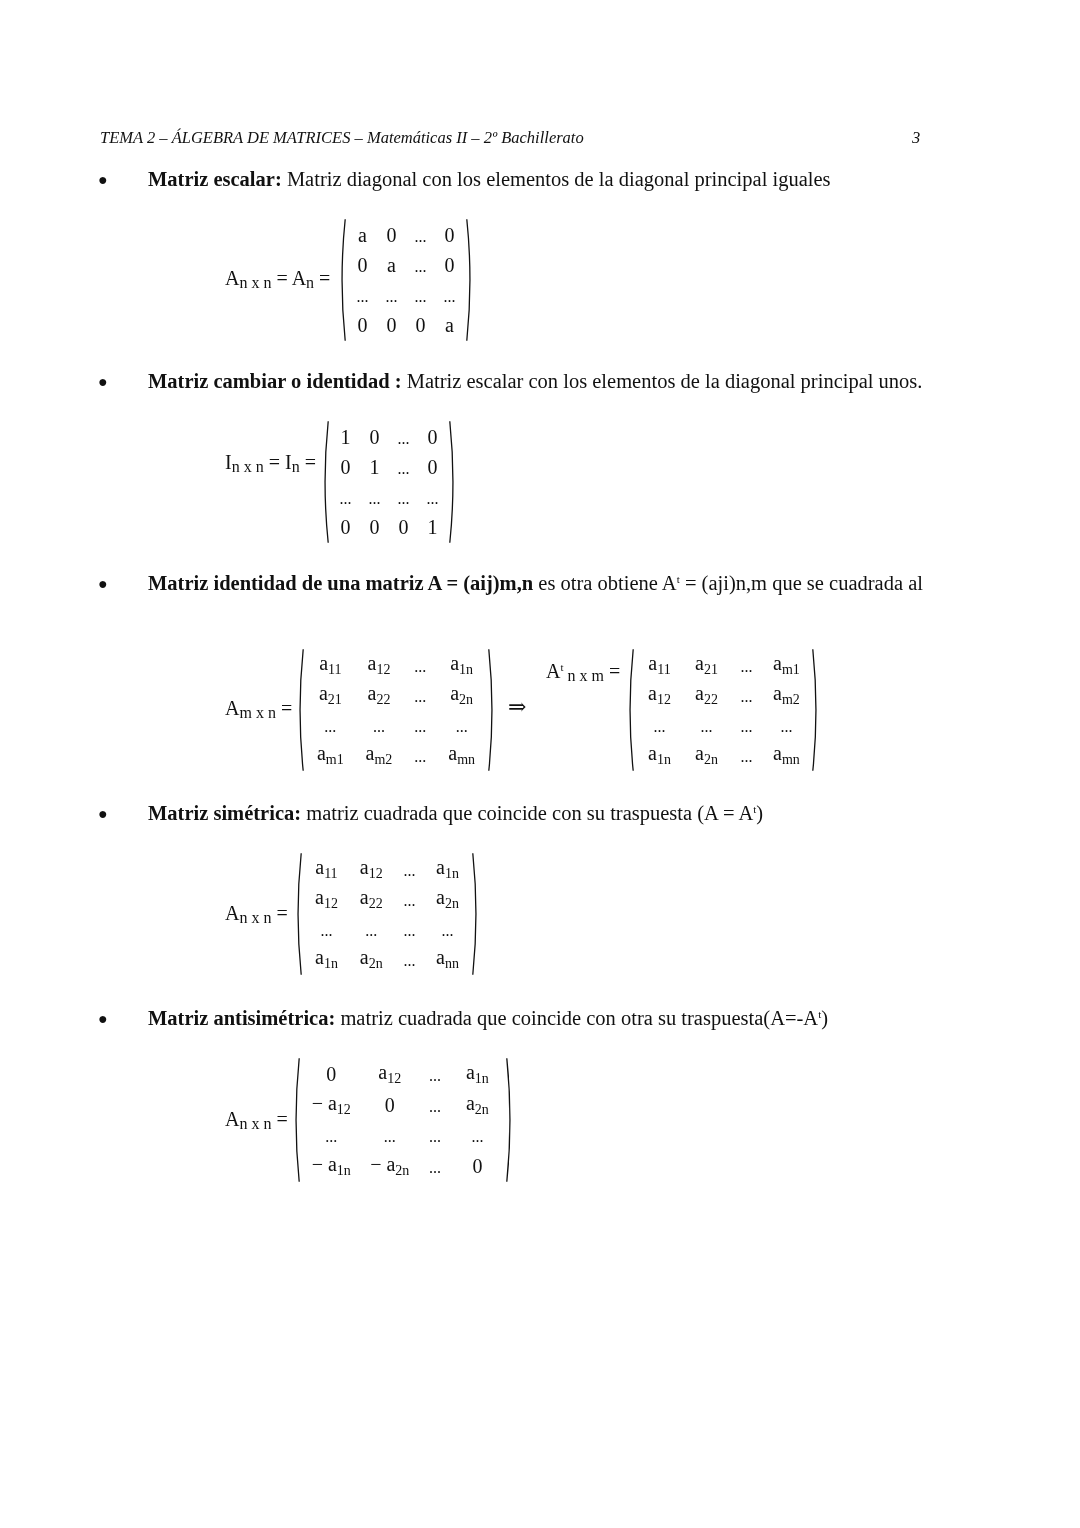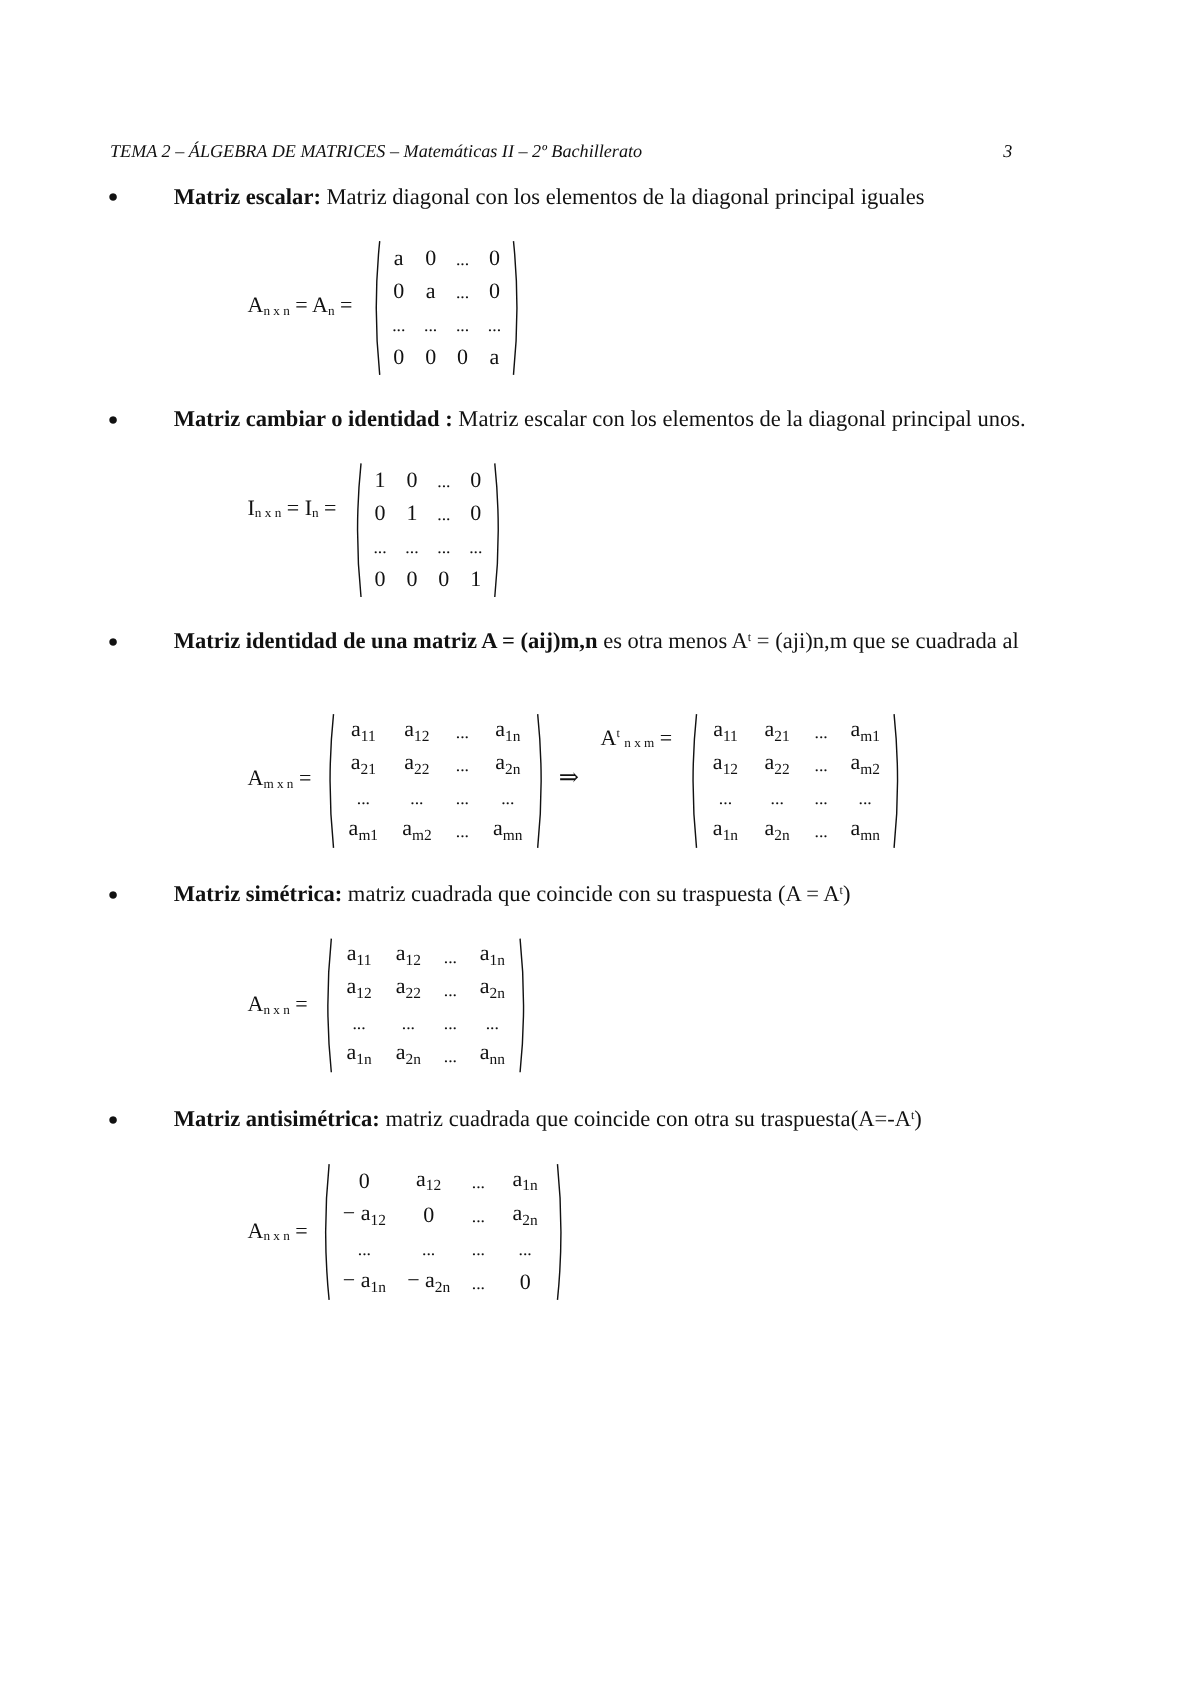--- a/index.html
+++ b/index.html
@@ -2,25 +2,25 @@
 <html><head>
 <meta charset="utf-8">
 <style>
   html, body { margin: 0; padding: 0; background: #ffffff; }
   body { width: 1080px; height: 1528px; position: relative; overflow: hidden;
          font-family: "Liberation Serif", "DejaVu Serif", serif; color: #111; }
   .abs { position: absolute; }
   .header { left: 100px; top: 128px; font-size: 16.5px; font-style: italic; white-space: nowrap; }
   .pagenum { left: 912px; top: 128px; font-size: 16.5px; font-style: italic; }
   .bullet { font-size: 16px; left: 98px; }
-  .para { left: 158px; font-size: 20.5px; line-height: 25px; white-space: nowrap; font-family: Liberation Serif, serif; }
+  .para { left: 148px; font-size: 20.5px; line-height: 25px; white-space: nowrap; font-family: Liberation Serif, serif; }
   .para b { font-weight: bold; }
   sup.t { font-size: 11px; vertical-align: 0.6em; line-height: 0; }
   .lhs { font-size: 20px; white-space: nowrap; }
-  .lhs sub { font-size: 12px; vertical-align: -0.2em; }
+  .lhs sub { font-size: 16px; vertical-align: -0.2em; }
   .matrix { position: absolute; }
   .paren { position: absolute; top: 0; bottom: 0; width: 9px; }
   .paren svg { width: 100%; height: 100%; display: block; }
   .paren.l { left: 0; }
   .paren.r { right: 0; }
   .grid { position: absolute; display: grid; }
   .cell { font-size: 20px; text-align: center; white-space: nowrap; line-height: 1; }
   .cell .dots { letter-spacing: 0; font-size: 16px; }
   .cell sub { font-size: 14px; vertical-align: -0.3em; }
   .arrow { font-size: 22px; }
@@ -102,21 +102,21 @@
     </div>
     <div class="paren r">
       <svg viewBox="0 0 10 100" preserveAspectRatio="none">
         <path d="M2 1 Q9 50 2 99" fill="none" stroke="#111" stroke-width="1.3" vector-effect="non-scaling-stroke"></path>
       </svg>
     </div>
   </div>
 
 <div class="abs bullet" style="top:575px">●</div>
 <div class="abs para" style="top:571px">
-  <b>Matriz identidad de una matriz A = (aij)m,n</b><span> es otra menos A</span><sup class="t">t</sup><span> = (aji)n,m que se cuadrada al</span><br>
+  <b>Matriz identidad de una matriz A = (aij)m,n</b><span> es otra obtiene A</span><sup class="t">t</sup><span> = (aji)n,m que se cuadrada al</span><br>
 </div>
 <div class="abs lhs" style="left:225px; top:697px">
   <span>A</span><sub>m x n</sub><span> =</span>
 </div>
 <div class="matrix" id="m2" style="left:296px; top:648px; width:200px; height:124px">
     <div class="paren l">
       <svg viewBox="0 0 10 100" preserveAspectRatio="none">
         <path d="M8 1 Q1 50 8 99" fill="none" stroke="#111" stroke-width="1.3" vector-effect="non-scaling-stroke"></path>
       </svg>
     </div>

